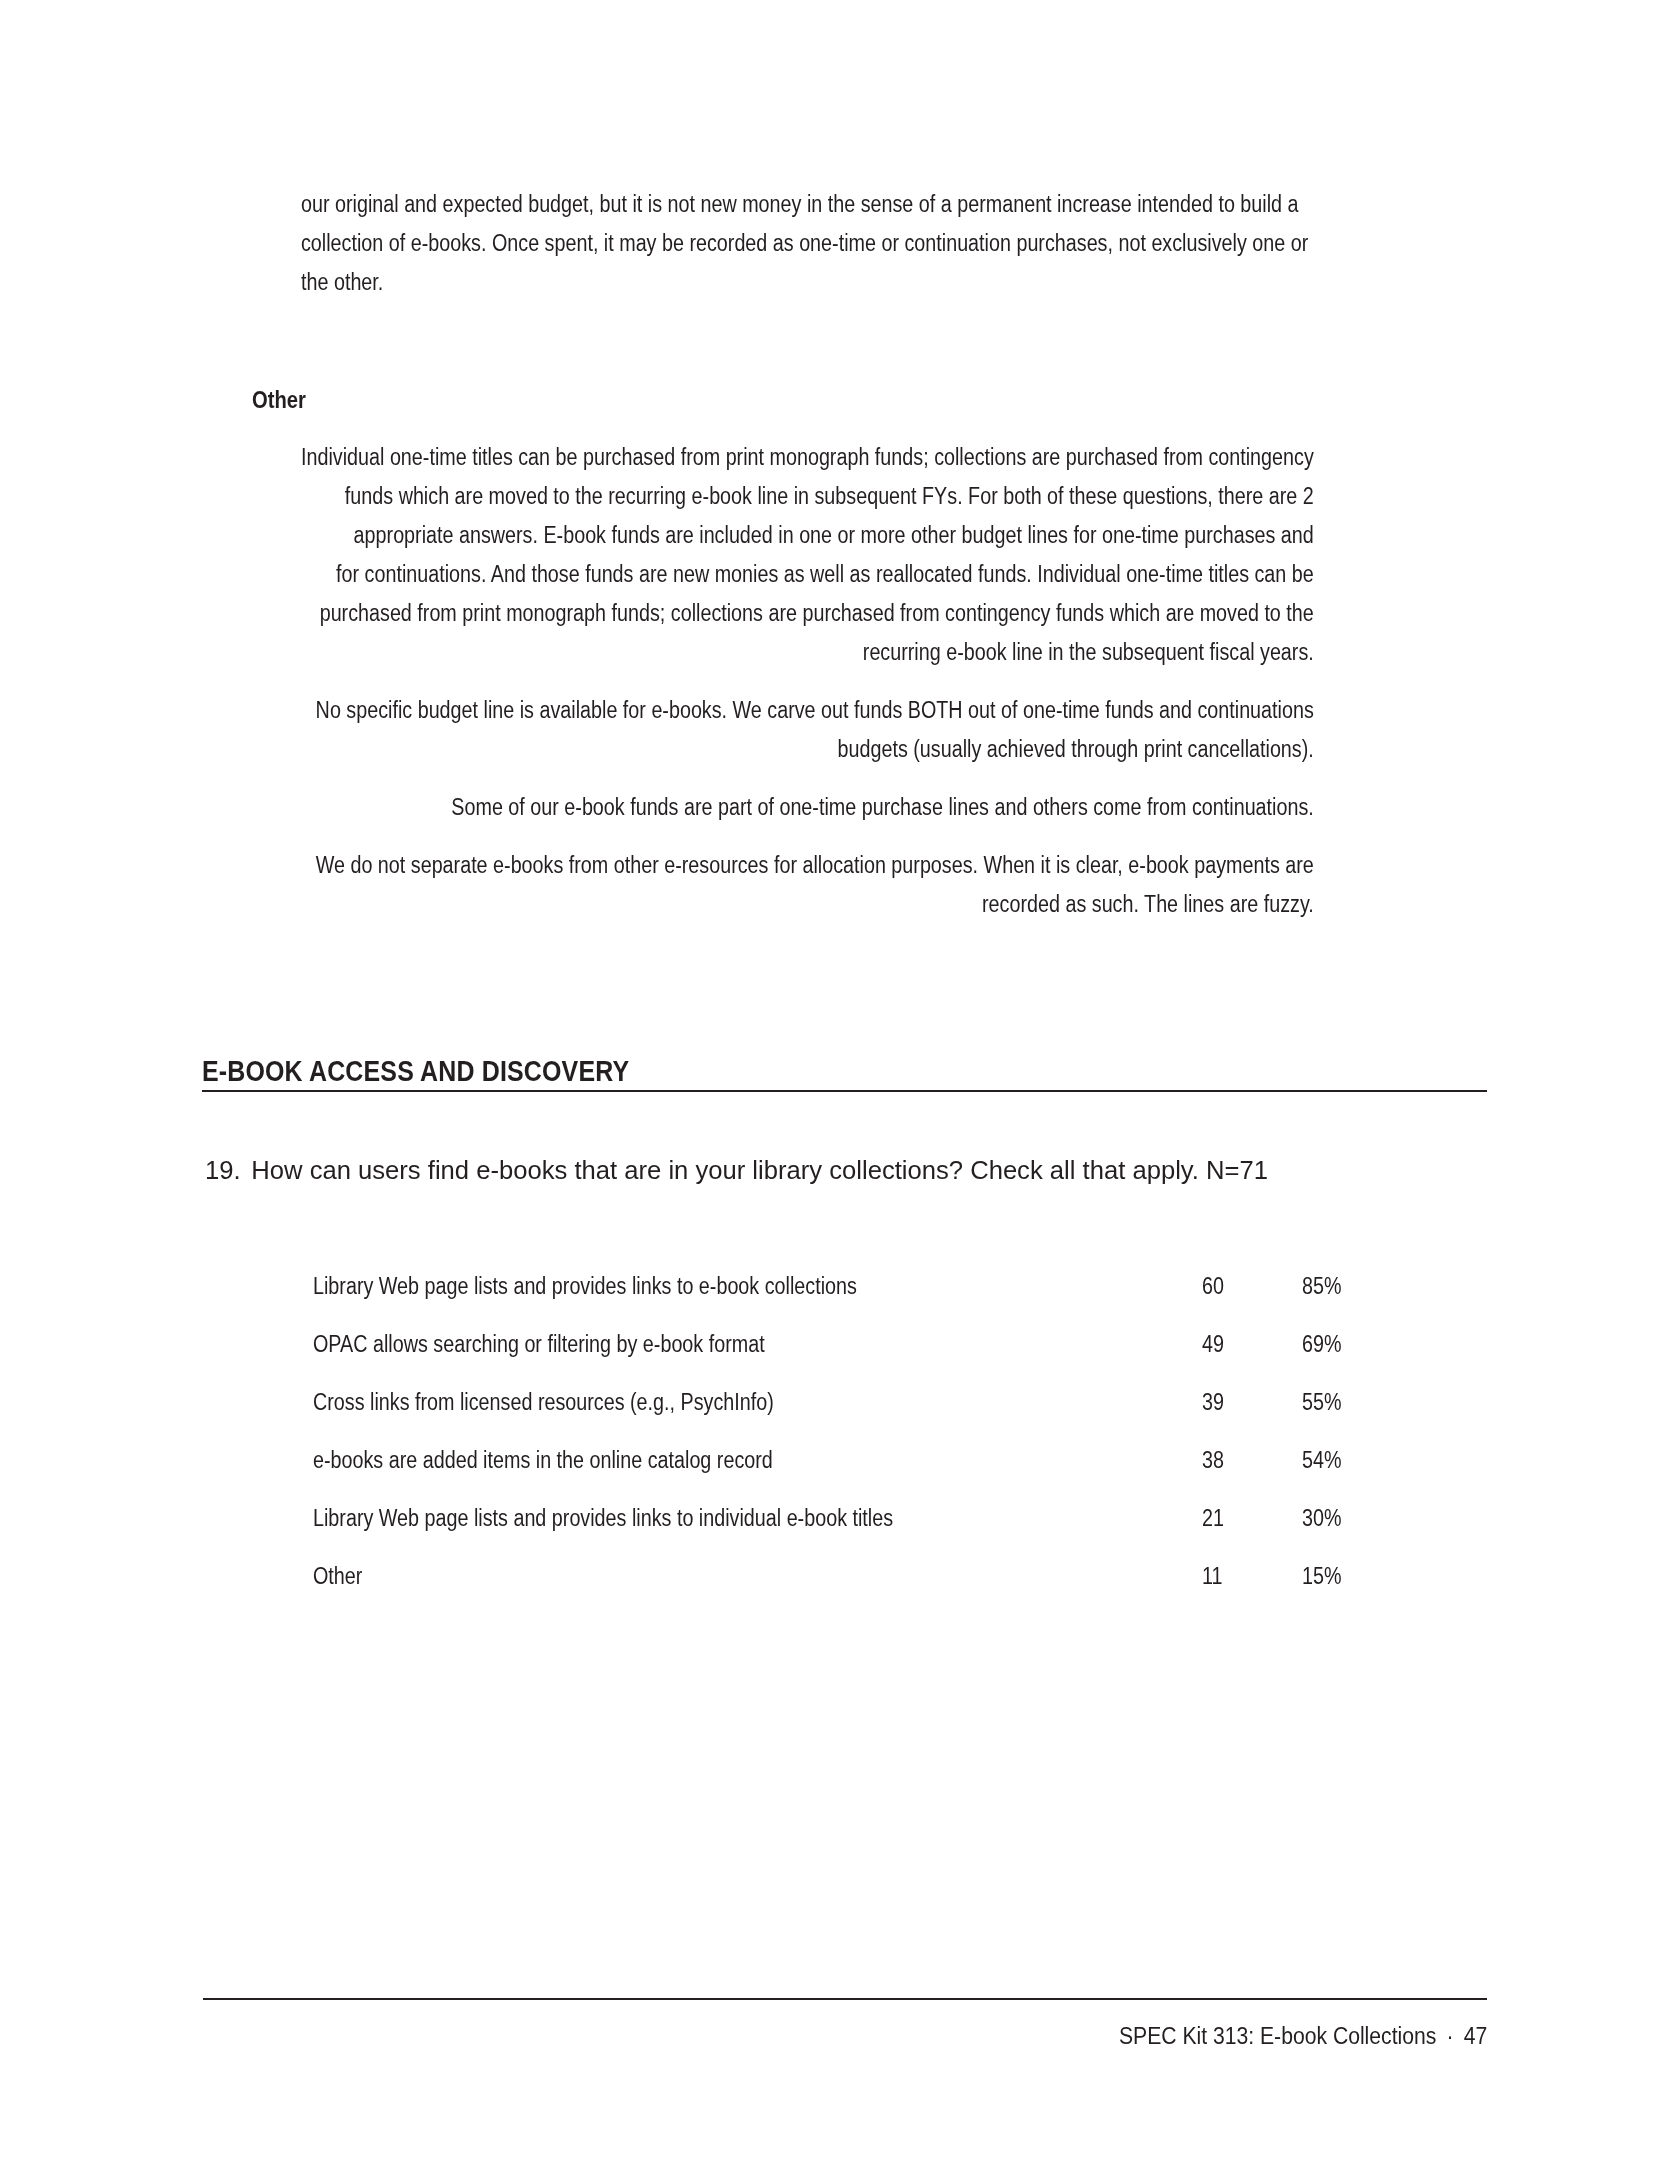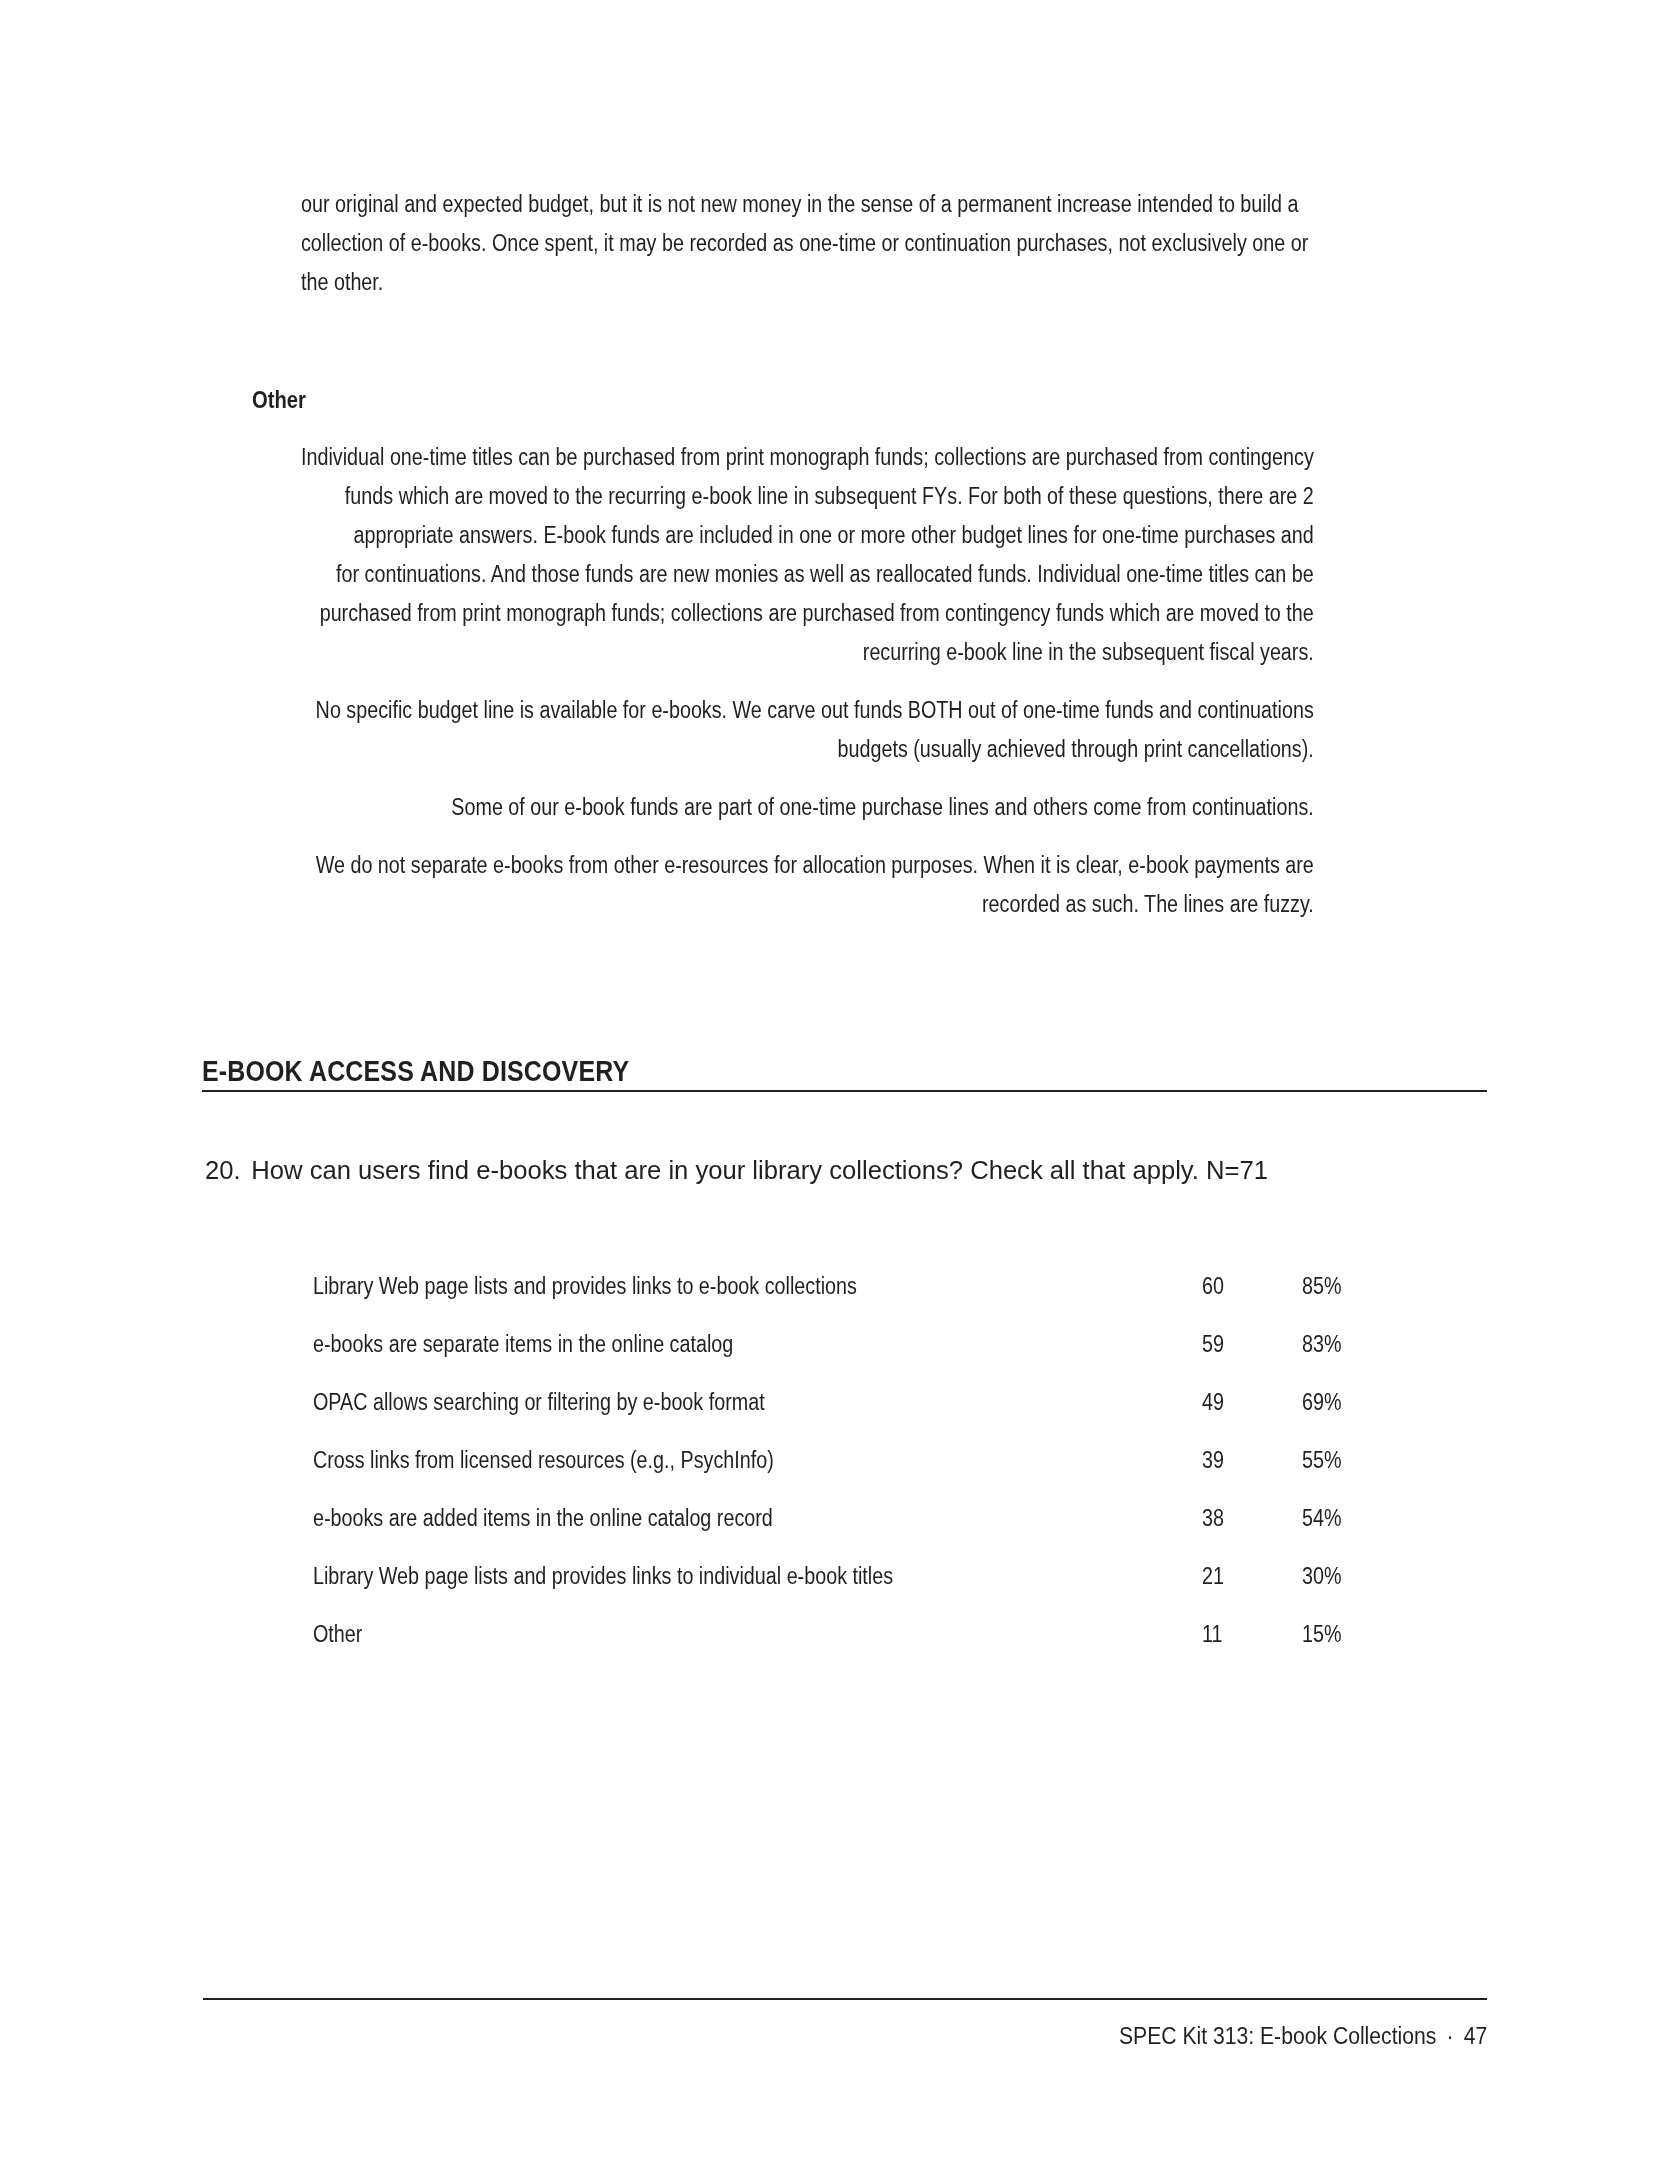--- a/index.html
+++ b/index.html
@@ -178,35 +178,30 @@
         <span class="para-line">We do not separate e-books from other e-resources for allocation purposes. When it is clear, e-book payments are</span>
         <span class="para-line">recorded as such. The lines are fuzzy.</span>
       </div>
     </div>
   </div>
 
   <div class="section-heading">E-BOOK ACCESS AND DISCOVERY</div>
   <div class="section-rule"></div>
 
   <div class="question">
-    <span class="q-num">20.</span><span>How can users find e-books that are in your library collections? Check all that apply. N=71</span>
+    <span class="q-num">19.</span><span>How can users find e-books that are in your library collections? Check all that apply. N=71</span>
   </div>
 
   <div class="table">
     <div class="row">
       <span class="cond label">Library Web page lists and provides links to e-book collections</span>
       <span class="cond count">60</span>
       <span class="cond pct">85%</span>
     </div>
     <div class="row">
-      <span class="cond label">e-books are separate items in the online catalog</span>
-      <span class="cond count">59</span>
-      <span class="cond pct">83%</span>
-    </div>
-    <div class="row">
       <span class="cond label">OPAC allows searching or filtering by e-book format</span>
       <span class="cond count">49</span>
       <span class="cond pct">69%</span>
     </div>
     <div class="row">
       <span class="cond label">Cross links from licensed resources (e.g., PsychInfo)</span>
       <span class="cond count">39</span>
       <span class="cond pct">55%</span>
     </div>
     <div class="row">

